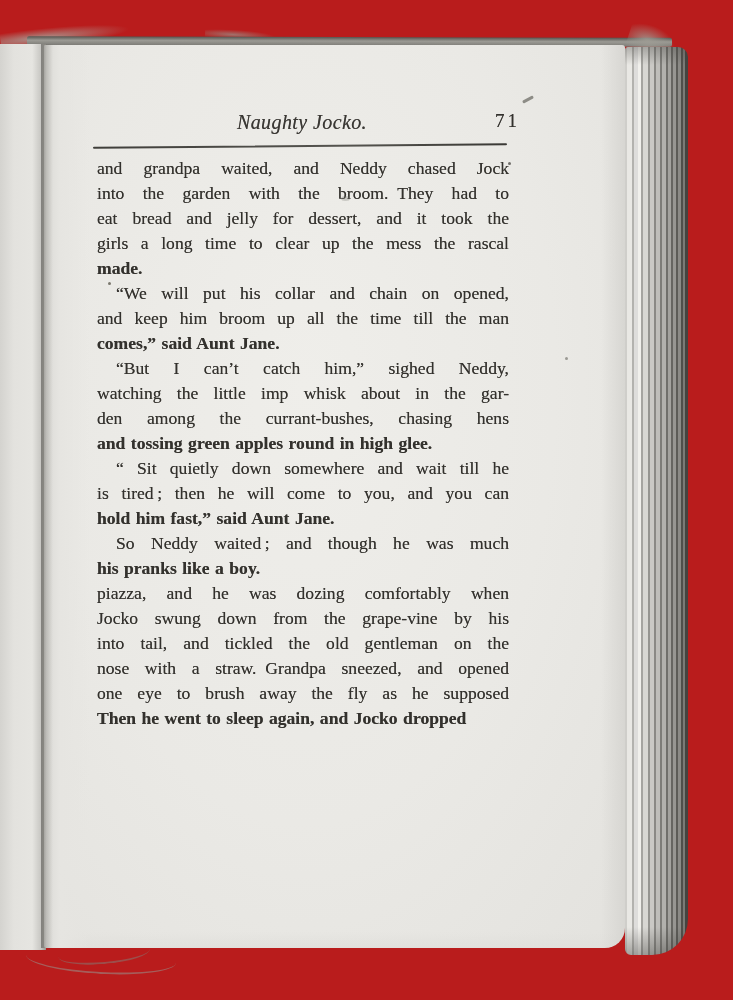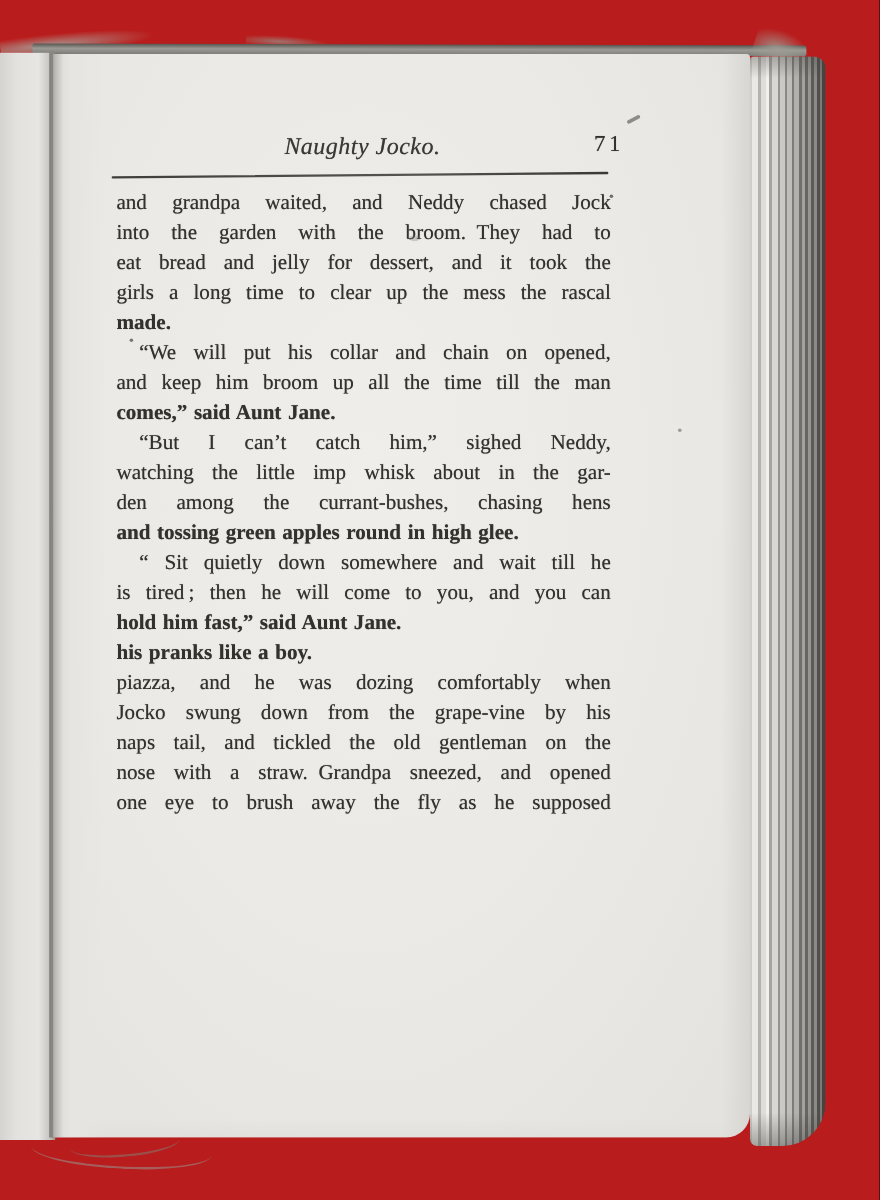--- a/index.html
+++ b/index.html
@@ -142,28 +142,30 @@
           <div class="line">watching the little imp whisk about in the gar-</div>
           <div class="line">den among the currant-bushes, chasing hens</div>
           <div class="line last">and tossing green apples round in high glee.</div>
         </div>
         <div class="para">
           <div class="line indent">“ Sit quietly down somewhere and wait till he</div>
           <div class="line">is tired ; then he will come to you, and you can</div>
           <div class="line last">hold him fast,” said Aunt Jane.</div>
         </div>
         <div class="para">
+          <div class="line indent">So Neddy waited ; and though he was much</div>
           <div class="line last">his pranks like a boy.</div>
         </div>
         <div class="para">
           <div class="line">piazza, and he was dozing comfortably when</div>
           <div class="line">Jocko swung down from the grape-vine by his</div>
-          <div class="line">naps tail, and tickled the old gentleman on the</div>
+          <div class="line">into tail, and tickled the old gentleman on the</div>
           <div class="line">nose with a straw. Grandpa sneezed, and opened</div>
           <div class="line">one eye to brush away the fly as he supposed</div>
+          <div class="line last">Then he went to sleep again, and Jocko dropped</div>
         </div>
       </div>
 
     <div class="speck speck-jock"></div>
     <div class="speck speck-left"></div>
     <div class="speck speck-margin"></div>
     <div class="mark-71"></div>
     <div class="smudge"></div>
   </div>
 

